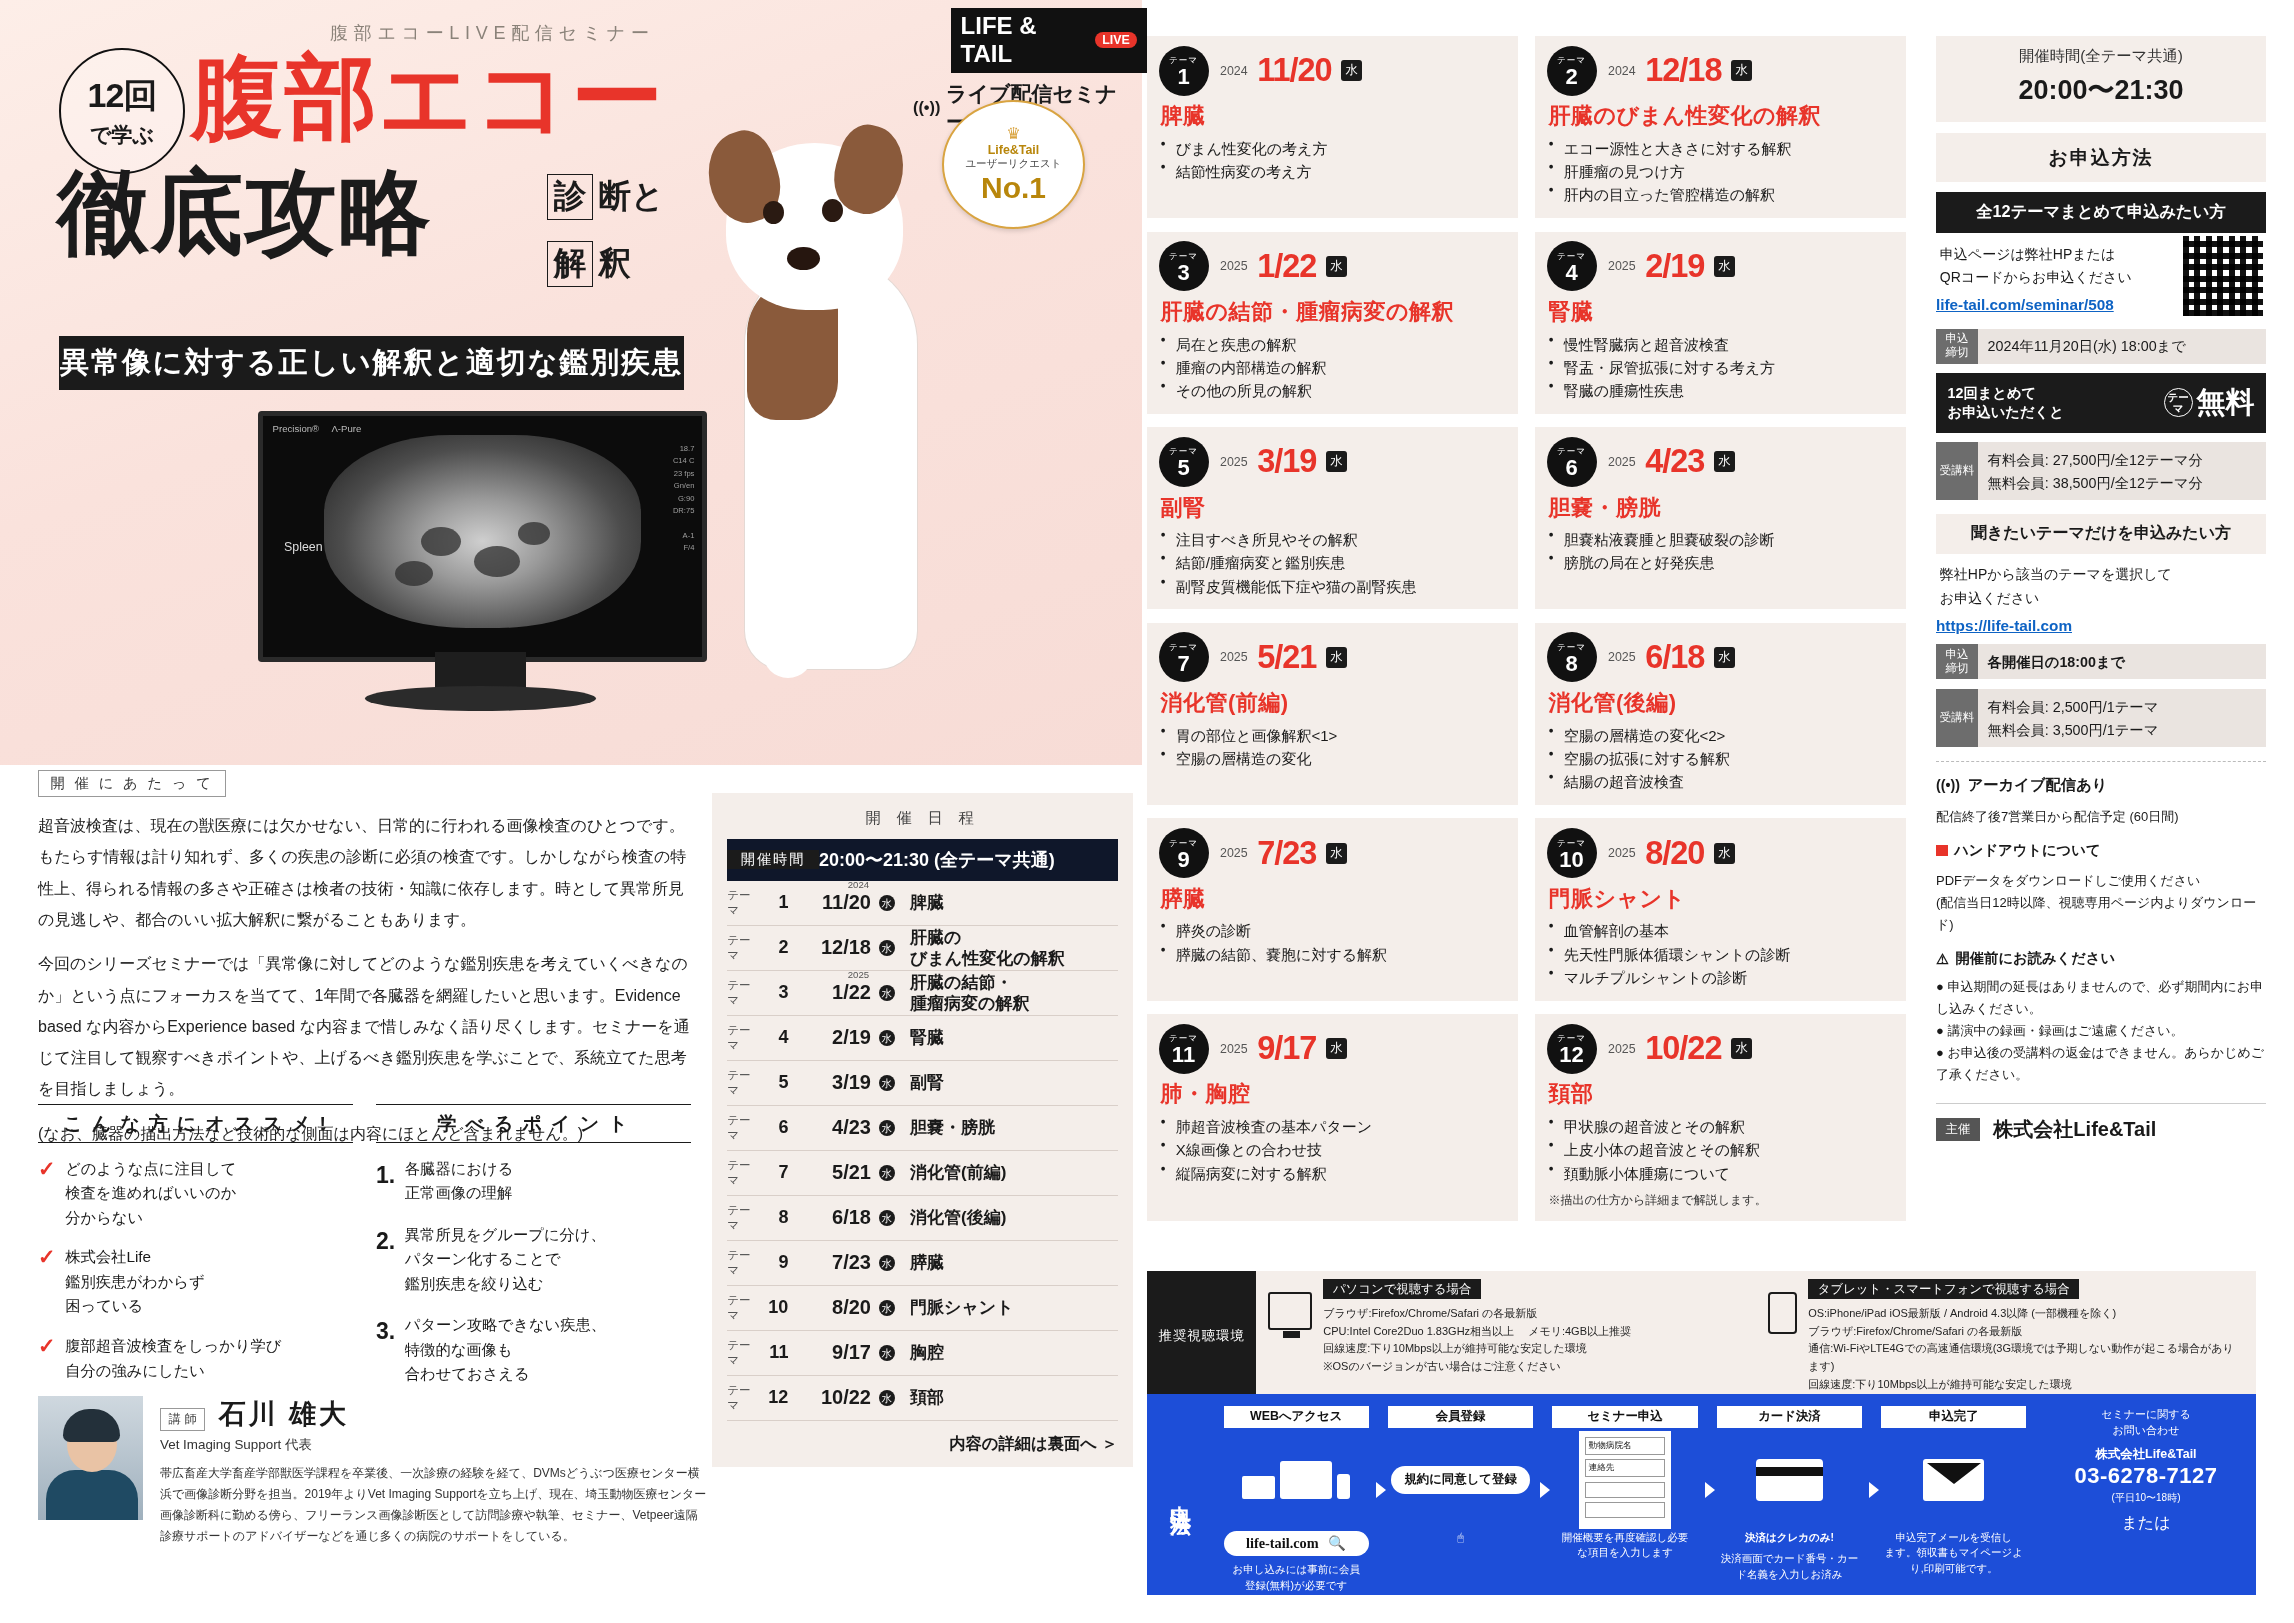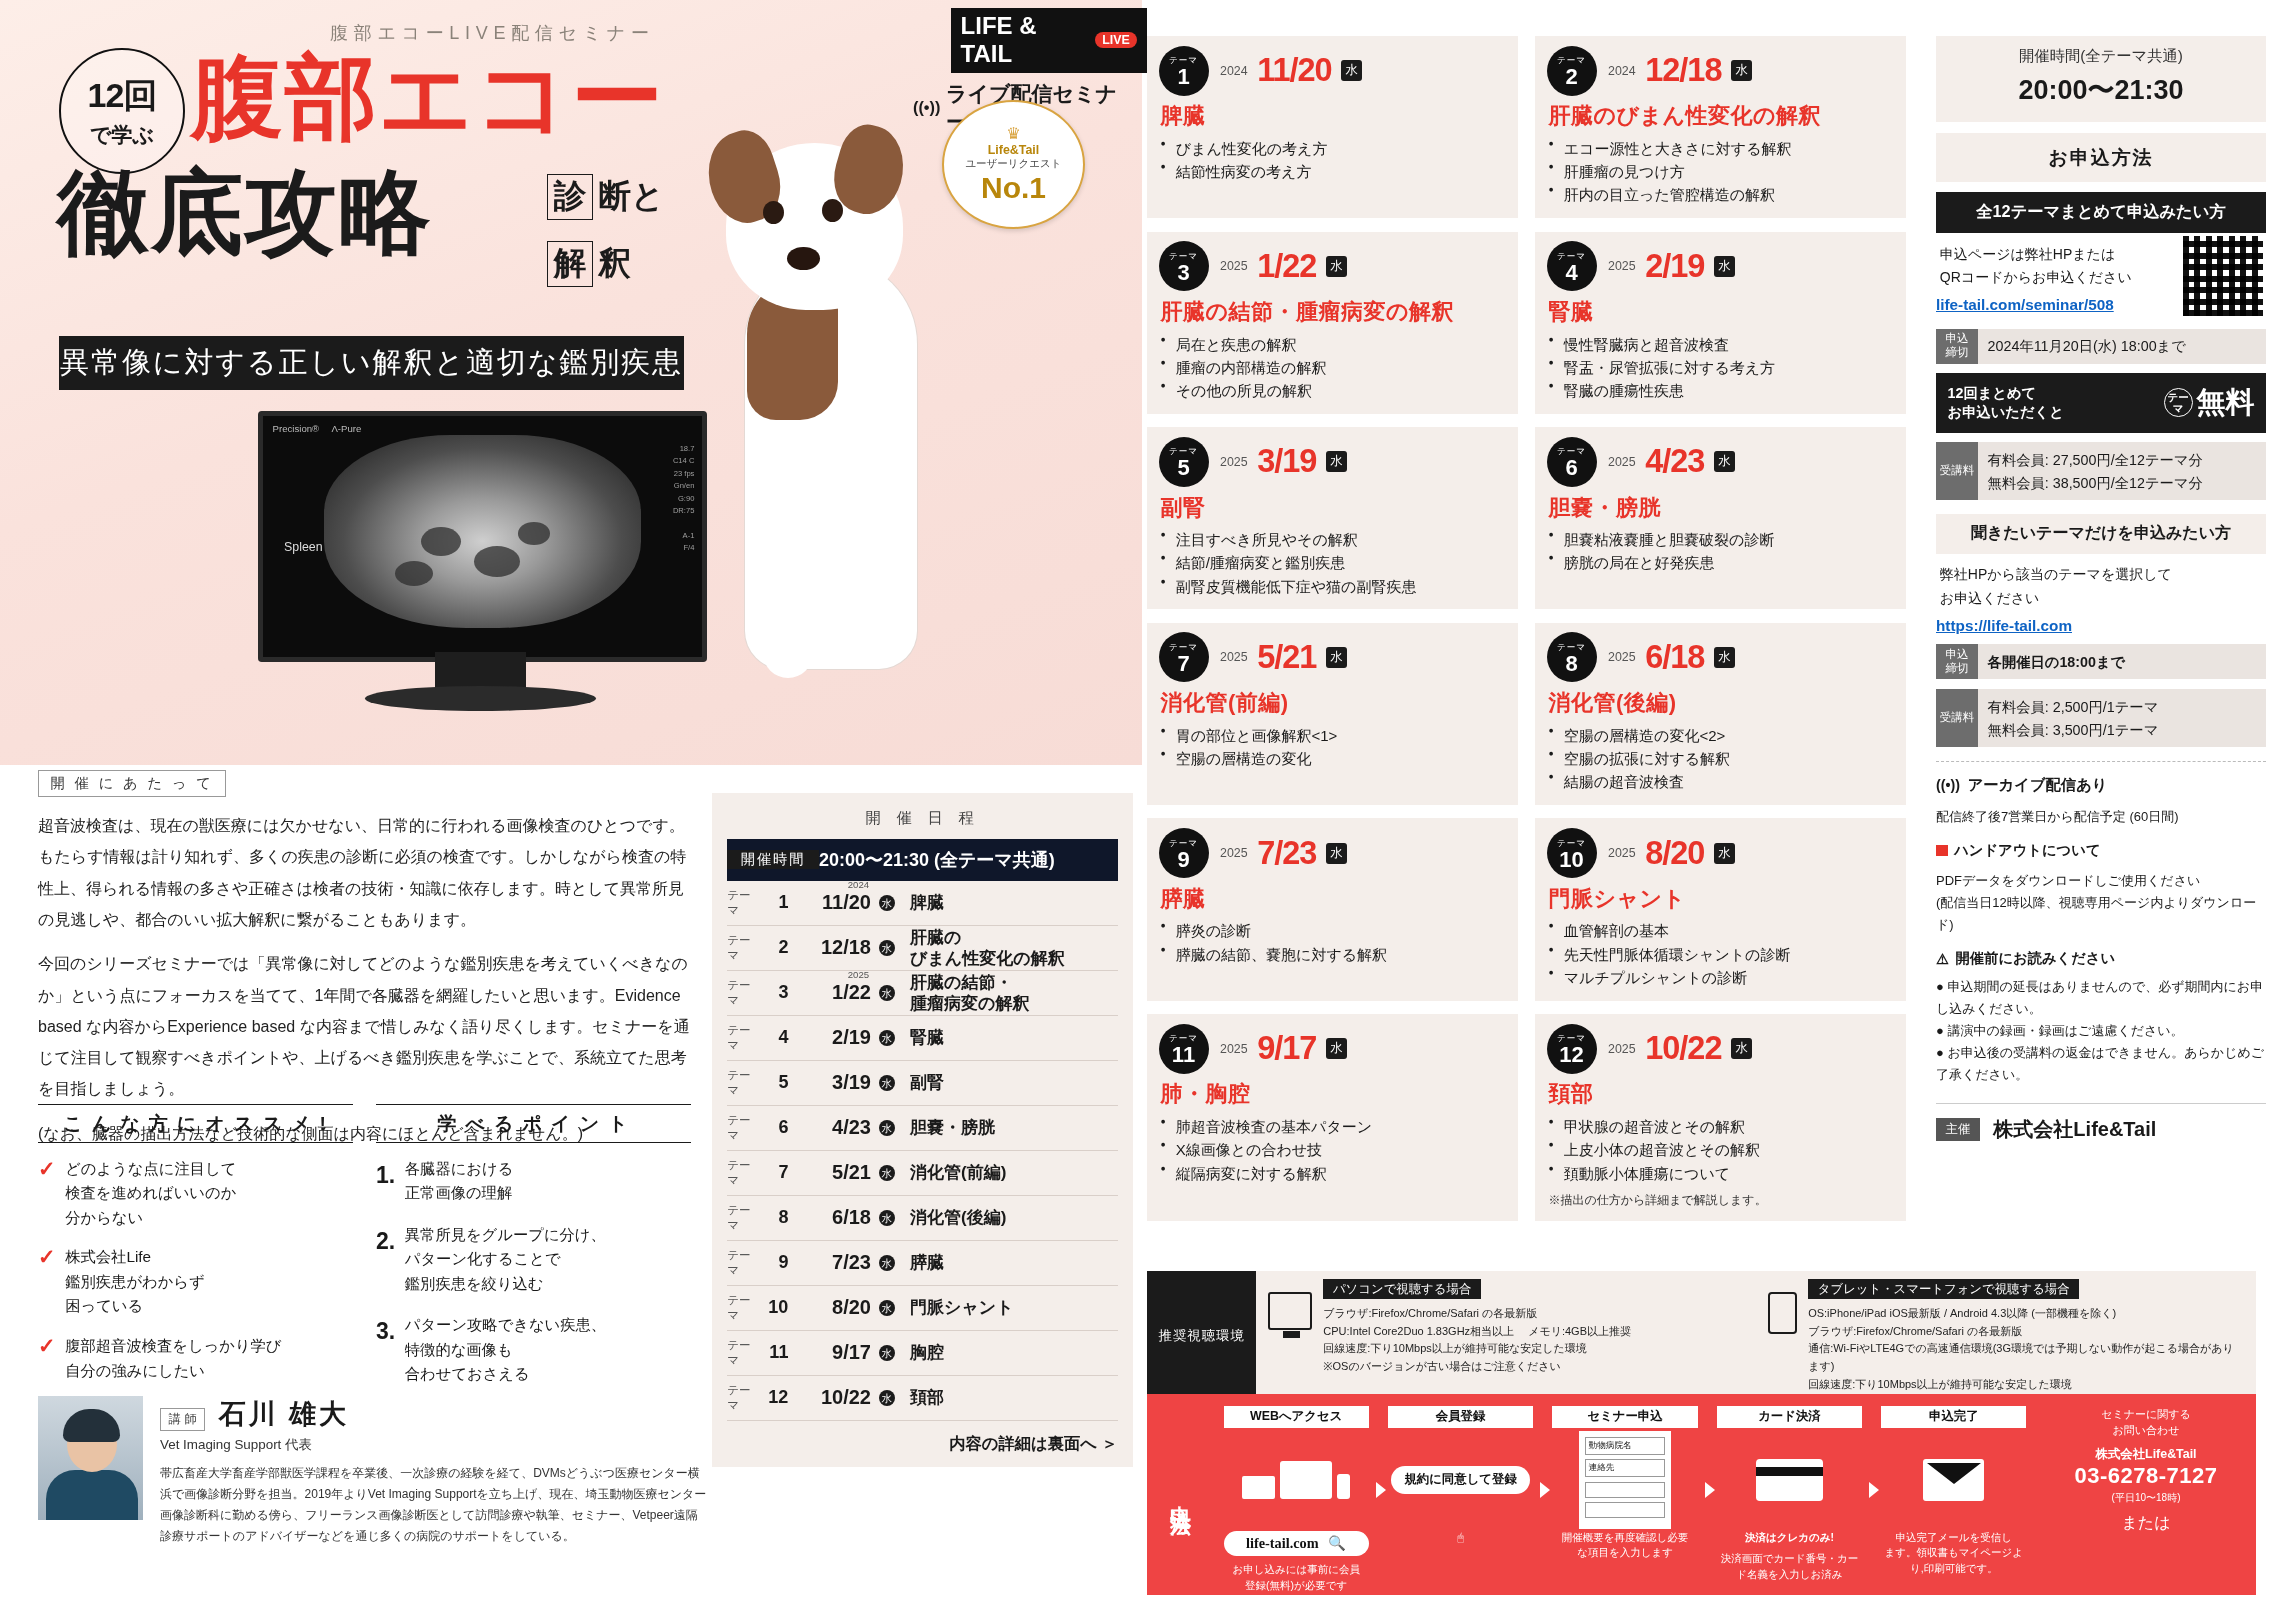--- a/index.html
+++ b/index.html
@@ -42,21 +42,21 @@
     font-family:"DejaVu Sans", sans-serif;
   }
   .title-side1, .title-side2 {
     position:absolute; font-size:32.5px; font-weight:bold; color:#1b1b1b;
   }
   .title-side1 { left:547px; top:174px; }
   .title-side2 { left:547px; top:241px; }
   .side-box { display:inline-block; border:1.9px solid #1b1b1b; padding:0 5.7px; margin-right:5.7px;}
   .title-band {
     position:absolute; left:59px; top:336px; width:625px; height:54px;
-    background:#1b1b1b; color:#fff; font-size:29px; font-weight:normal;
+    background:#1b1b1b; color:#fff; font-size:29px; font-weight:bold;
     display:flex; align-items:center; justify-content:center; letter-spacing:1.9px;
   }
 
   .brandbox { position:absolute; left:913px; top:7.6px; width:206px; }
   .brand-logo {
     background:#111; color:#fff; font-size:24px; font-weight:bold;
     padding:4.8px 9.6px; display:flex; align-items:center; gap:7.6px; width:196px;margin-left:38px;
   }
   .brand-live { background:#e8342a; color:#fff; font-size:12.4px; border-radius:8.6px; padding:1px 7.6px;}
   .brand-sub { margin-top:6.7px; font-size:21px; font-weight:bold; color:#1b1b1b; display:flex; align-items:center; gap:5.7px;}
@@ -212,21 +212,21 @@
   .env-tag { background:#1b1b1b; color:#fff; font-size:13.4px; padding:9.6px 11.5px; display:flex; align-items:center;
       writing-mode:horizontal-tb; letter-spacing:1px;}
   .env-panel { flex:1; background:#f4eeea; padding:7.6px 11.5px; display:flex; gap:11.5px; }
   .env-h { background:#1b1b1b; color:#fff; font-size:12.4px; padding:1.9px 9.6px; display:inline-block; margin-bottom:5.7px;}
   .env-t { font-size:11px; line-height:1.6; color:#222;}
   .mon-ic { width:44px; height:38px; border:2.9px solid #1b1b1b; border-radius:2.9px; position:relative; flex:none; margin-top:13.4px;}
   .mon-ic:after{content:""; position:absolute; left:13.4px; bottom:-9.6px; width:17px; height:6.7px; background:#1b1b1b;}
   .tab-ic { width:29px; height:42px; border:2.9px solid #1b1b1b; border-radius:3.8px; flex:none; margin-top:13.4px;}
 
   
-  .flow { position:absolute; left:1147px; top:1394px; width:1109px; height:201px; background:#ef4444; color:#fff; display:flex;}
+  .flow { position:absolute; left:1147px; top:1394px; width:1109px; height:201px; background:#1d4ed8; color:#fff; display:flex;}
   .flow-title { width:67px; display:flex; align-items:center; justify-content:center; font-size:21px; font-weight:bold;
       letter-spacing:2.9px; writing-mode:vertical-rl;}
   .flow-step { flex:1; padding:11.5px 9.6px; position:relative;}
   .fs-head { background:#fff; color:#111; font-size:12.4px; font-weight:bold; text-align:center; padding:2.9px 0; margin-bottom:7.6px;}
   .fs-body { height:88px; display:flex; align-items:center; justify-content:center;}
   .fs-cap { font-size:10.5px; line-height:1.5; text-align:center; margin-top:5.7px;}
   .fs-arrow { position:absolute; right:-7.6px; top:88px; width:0; height:0;
       border-top:8.6px solid transparent; border-bottom:8.6px solid transparent; border-left:10.5px solid #fff;}
   .ic-devices { display:flex; align-items:flex-end; gap:4.8px;}
   .ic-mon { width:52px; height:38px; background:#fff; border-radius:2.9px;}

